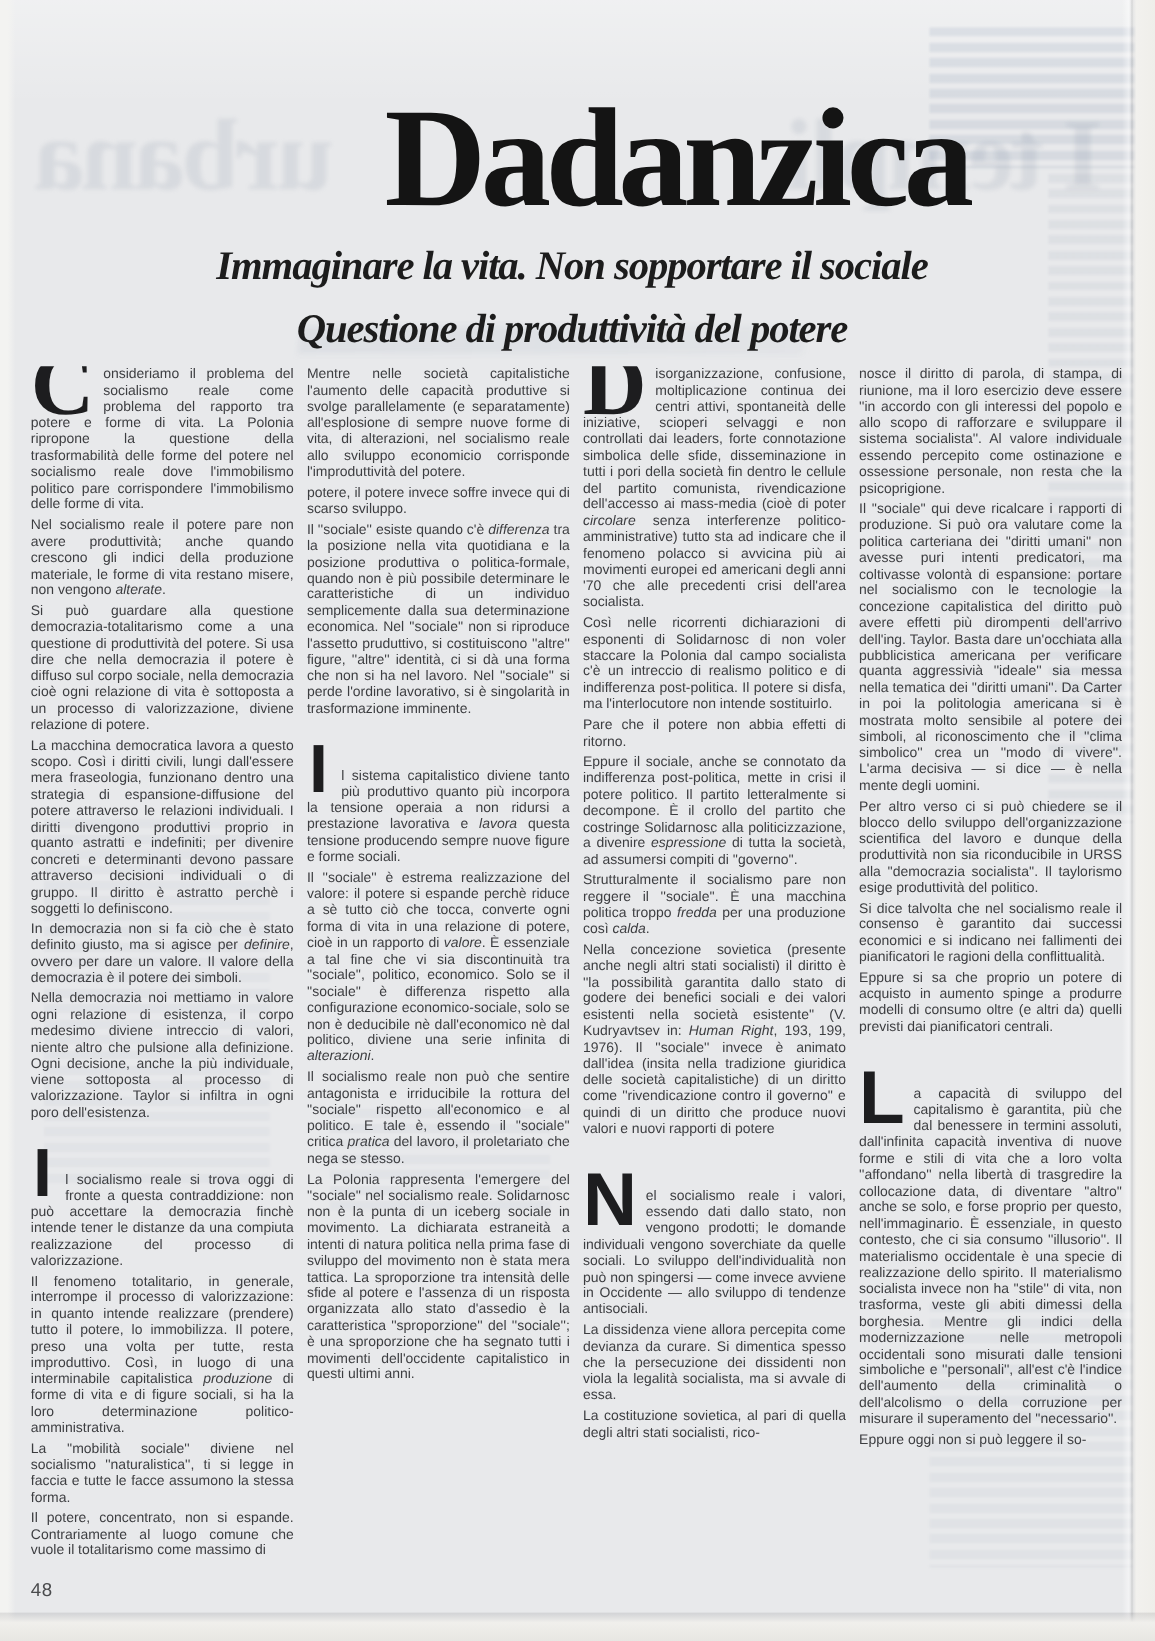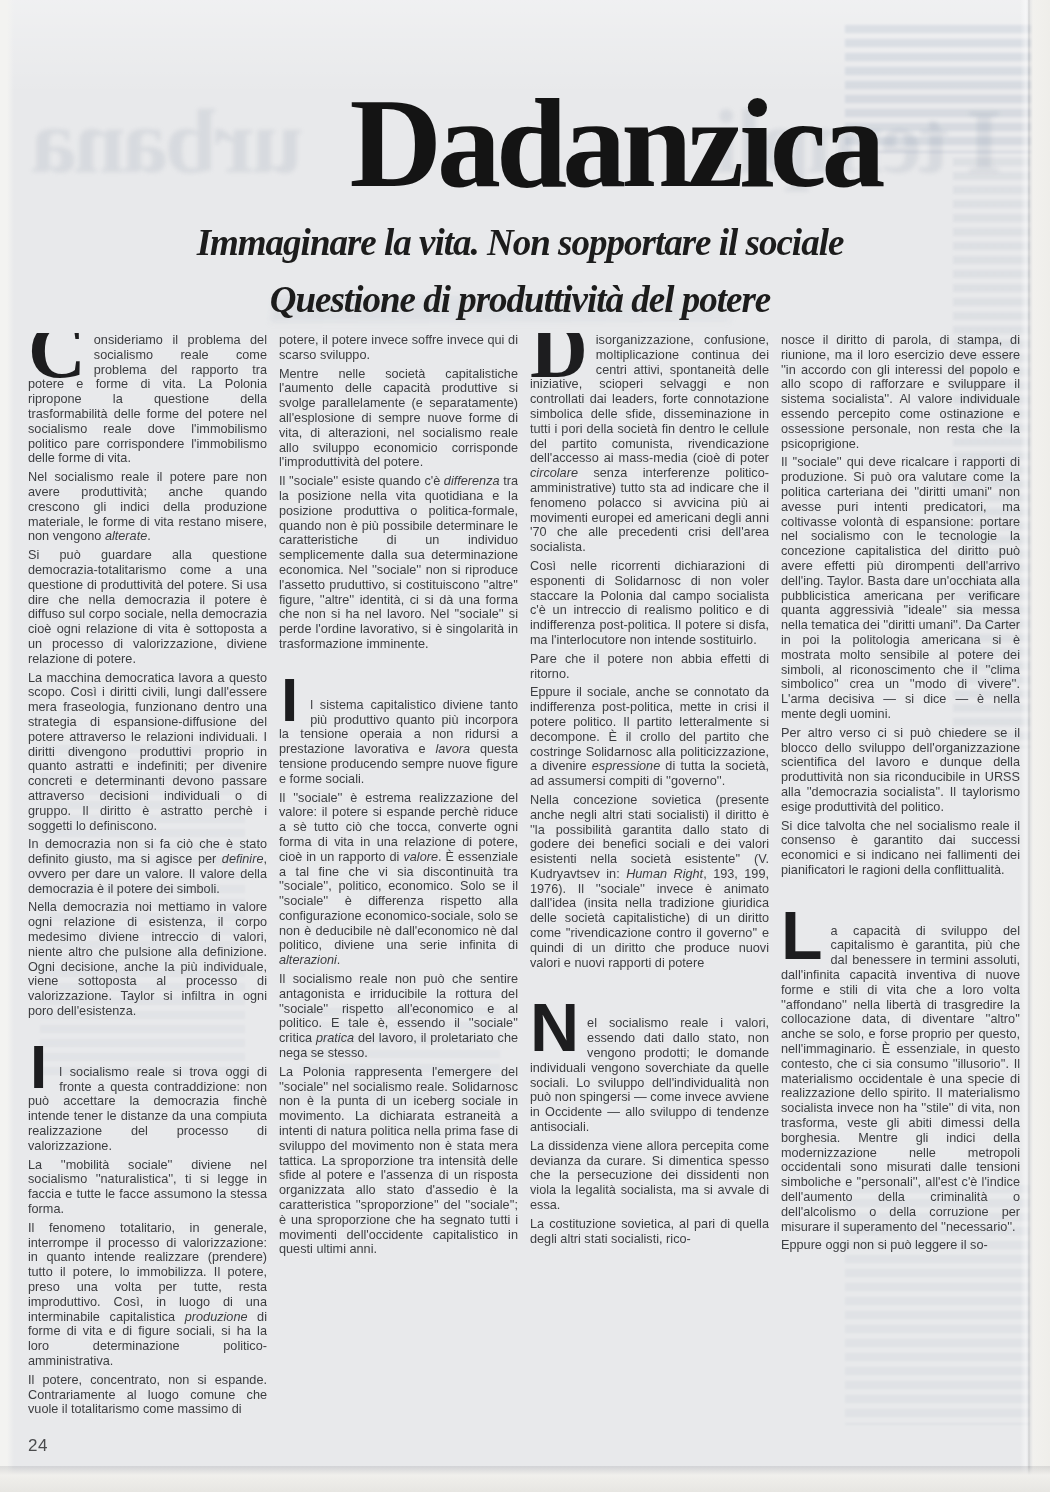--- a/index.html
+++ b/index.html
@@ -109,52 +109,54 @@
 
   <main class="cols">
     <div class="col">
         <p class="para"><span class="dropcap cap-serif">C</span>onsideriamo il problema del socialismo reale come problema del rapporto tra potere e forme di vita. La Polonia ripropone la questione della trasformabilità delle forme del potere nel socialismo reale dove l'immobilismo politico pare corrispondere l'immobilismo delle forme di vita.</p>
         <p class="para">Nel socialismo reale il potere pare non avere produttività; anche quando crescono gli indici della produzione materiale, le forme di vita restano misere, non vengono <em>alterate</em>.</p>
         <p class="para">Si può guardare alla questione democrazia-totalitarismo come a una questione di produttività del potere. Si usa dire che nella democrazia il potere è diffuso sul corpo sociale, nella democrazia cioè ogni relazione di vita è sottoposta a un processo di valorizzazione, diviene relazione di potere.</p>
         <p class="para">La macchina democratica lavora a questo scopo. Così i diritti civili, lungi dall'essere mera fraseologia, funzionano dentro una strategia di espansione-diffusione del potere attraverso le relazioni individuali. I diritti divengono produttivi proprio in quanto astratti e indefiniti; per divenire concreti e determinanti devono passare attraverso decisioni individuali o di gruppo. Il diritto è astratto perchè i soggetti lo definiscono.</p>
         <p class="para">In democrazia non si fa ciò che è stato definito giusto, ma si agisce per <em>definire</em>, ovvero per dare un valore. Il valore della democrazia è il potere dei simboli.</p>
         <p class="para">Nella democrazia noi mettiamo in valore ogni relazione di esistenza, il corpo medesimo diviene intreccio di valori, niente altro che pulsione alla definizione. Ogni decisione, anche la più individuale, viene sottoposta al processo di valorizzazione. Taylor si infiltra in ogni poro dell'esistenza.</p>
         <p class="para section-start"><span class="dropcap cap-bar">I</span>l socialismo reale si trova oggi di fronte a questa contraddizione: non può accettare la democrazia finchè intende tener le distanze da una compiuta realizzazione del processo di valorizzazione.</p>
+        <p class="para">Il fenomeno totalitario, in generale, interrompe il processo di valorizzazione: in quanto intende realizzare (prendere) tutto il potere, lo immobilizza. Il potere, preso una volta per tutte, resta improduttivo. Così, in luogo di una interminabile capitalistica <em>produzione</em> di forme di vita e di figure sociali, si ha la loro determinazione politico-amministrativa.</p>
         <p class="para">La ''mobilità sociale'' diviene nel socialismo ''naturalistica'', ti si legge in faccia e tutte le facce assumono la stessa forma.</p>
-        <p class="para">Il fenomeno totalitario, in generale, interrompe il processo di valorizzazione: in quanto intende realizzare (prendere) tutto il potere, lo immobilizza. Il potere, preso una volta per tutte, resta improduttivo. Così, in luogo di una interminabile capitalistica <em>produzione</em> di forme di vita e di figure sociali, si ha la loro determinazione politico-amministrativa.</p>
         <p class="para">Il potere, concentrato, non si espande. Contrariamente al luogo comune che vuole il totalitarismo come massimo di</p>
       </div>
     <div class="col">
+        <p class="para">Mentre nelle società capitalistiche l'aumento delle capacità produttive si svolge parallelamente (e separatamente) all'esplosione di sempre nuove forme di vita, di alterazioni, nel socialismo reale allo sviluppo economicio corrisponde l'improduttività del potere.</p>
         <p class="para">potere, il potere invece soffre invece qui di scarso sviluppo.</p>
-        <p class="para">Mentre nelle società capitalistiche l'aumento delle capacità produttive si svolge parallelamente (e separatamente) all'esplosione di sempre nuove forme di vita, di alterazioni, nel socialismo reale allo sviluppo economicio corrisponde l'improduttività del potere.</p>
         <p class="para">Il ''sociale'' esiste quando c'è <em>differenza</em> tra la posizione nella vita quotidiana e la posizione produttiva o politica-formale, quando non è più possibile determinare le caratteristiche di un individuo semplicemente dalla sua determinazione economica. Nel ''sociale'' non si riproduce l'assetto pruduttivo, si costituiscono ''altre'' figure, ''altre'' identità, ci si dà una forma che non si ha nel lavoro. Nel ''sociale'' si perde l'ordine lavorativo, si è singolarità in trasformazione imminente.</p>
         <p class="para section-start"><span class="dropcap cap-bar">I</span>l sistema capitalistico diviene tanto più produttivo quanto più incorpora la tensione operaia a non ridursi a prestazione lavorativa e <em>lavora</em> questa tensione producendo sempre nuove figure e forme sociali.</p>
         <p class="para">Il ''sociale'' è estrema realizzazione del valore: il potere si espande perchè riduce a sè tutto ciò che tocca, converte ogni forma di vita in una relazione di potere, cioè in un rapporto di <em>valore</em>. È essenziale a tal fine che vi sia discontinuità tra ''sociale'', politico, economico. Solo se il ''sociale'' è differenza rispetto alla configurazione economico-sociale, solo se non è deducibile nè dall'economico nè dal politico, diviene una serie infinita di <em>alterazioni</em>.</p>
         <p class="para">Il socialismo reale non può che sentire antagonista e irriducibile la rottura del ''sociale'' rispetto all'economico e al politico. E tale è, essendo il ''sociale'' critica <em>pratica</em> del lavoro, il proletariato che nega se stesso.</p>
         <p class="para">La Polonia rappresenta l'emergere del ''sociale'' nel socialismo reale. Solidarnosc non è la punta di un iceberg sociale in movimento. La dichiarata estraneità a intenti di natura politica nella prima fase di sviluppo del movimento non è stata mera tattica. La sproporzione tra intensità delle sfide al potere e l'assenza di un risposta organizzata allo stato d'assedio è la caratteristica ''sproporzione'' del ''sociale''; è una sproporzione che ha segnato tutti i movimenti dell'occidente capitalistico in questi ultimi anni.</p>
       </div>
     <div class="col">
         <p class="para"><span class="dropcap cap-serif">D</span>isorganizzazione, confusione, moltiplicazione continua dei centri attivi, spontaneità delle iniziative, scioperi selvaggi e non controllati dai leaders, forte connotazione simbolica delle sfide, disseminazione in tutti i pori della società fin dentro le cellule del partito comunista, rivendicazione dell'accesso ai mass-media (cioè di poter <em>circolare</em> senza interferenze politico-amministrative) tutto sta ad indicare che il fenomeno polacco si avvicina più ai movimenti europei ed americani degli anni '70 che alle precedenti crisi dell'area socialista.</p>
         <p class="para">Così nelle ricorrenti dichiarazioni di esponenti di Solidarnosc di non voler staccare la Polonia dal campo socialista c'è un intreccio di realismo politico e di indifferenza post-politica. Il potere si disfa, ma l'interlocutore non intende sostituirlo.</p>
         <p class="para">Pare che il potere non abbia effetti di ritorno.</p>
         <p class="para">Eppure il sociale, anche se connotato da indifferenza post-politica, mette in crisi il potere politico. Il partito letteralmente si decompone. È il crollo del partito che costringe Solidarnosc alla politicizzazione, a divenire <em>espressione</em> di tutta la società, ad assumersi compiti di ''governo''.</p>
+        <p class="para">Strutturalmente il socialismo pare non reggere il ''sociale''. È una macchina politica troppo <em>fredda</em> per una produzione così <em>calda</em>.</p>
         <p class="para">Nella concezione sovietica (presente anche negli altri stati socialisti) il diritto è ''la possibilità garantita dallo stato di godere dei benefici sociali e dei valori esistenti nella società esistente'' (V. Kudryavtsev in: <em>Human Right</em>, 193, 199, 1976). Il ''sociale'' invece è animato dall'idea (insita nella tradizione giuridica delle società capitalistiche) di un diritto come ''rivendicazione contro il governo'' e quindi di un diritto che produce nuovi valori e nuovi rapporti di potere</p>
         <p class="para section-start"><span class="dropcap cap-sans">N</span>el socialismo reale i valori, essendo dati dallo stato, non vengono prodotti; le domande individuali vengono soverchiate da quelle sociali. Lo sviluppo dell'individualità non può non spingersi — come invece avviene in Occidente — allo sviluppo di tendenze antisociali.</p>
         <p class="para">La dissidenza viene allora percepita come devianza da curare. Si dimentica spesso che la persecuzione dei dissidenti non viola la legalità socialista, ma si avvale di essa.</p>
         <p class="para">La costituzione sovietica, al pari di quella degli altri stati socialisti, rico-</p>
       </div>
     <div class="col">
         <p class="para">nosce il diritto di parola, di stampa, di riunione, ma il loro esercizio deve essere ''in accordo con gli interessi del popolo e allo scopo di rafforzare e sviluppare il sistema socialista''. Al valore individuale essendo percepito come ostinazione e ossessione personale, non resta che la psicoprigione.</p>
         <p class="para">Il ''sociale'' qui deve ricalcare i rapporti di produzione. Si può ora valutare come la politica carteriana dei ''diritti umani'' non avesse puri intenti predicatori, ma coltivasse volontà di espansione: portare nel socialismo con le tecnologie la concezione capitalistica del diritto può avere effetti più dirompenti dell'arrivo dell'ing. Taylor. Basta dare un'occhiata alla pubblicistica americana per verificare quanta aggressivià ''ideale'' sia messa nella tematica dei ''diritti umani''. Da Carter in poi la politologia americana si è mostrata molto sensibile al potere dei simboli, al riconoscimento che il ''clima simbolico'' crea un ''modo di vivere''. L'arma decisiva — si dice — è nella mente degli uomini.</p>
         <p class="para">Per altro verso ci si può chiedere se il blocco dello sviluppo dell'organizzazione scientifica del lavoro e dunque della produttività non sia riconducibile in URSS alla ''democrazia socialista''. Il taylorismo esige produttività del politico.</p>
         <p class="para">Si dice talvolta che nel socialismo reale il consenso è garantito dai successi economici e si indicano nei fallimenti dei pianificatori le ragioni della conflittualità.</p>
+        <p class="para">Eppure si sa che proprio un potere di acquisto in aumento spinge a produrre modelli di consumo oltre (e altri da) quelli previsti dai pianificatori centrali.</p>
         <p class="para section-start"><span class="dropcap cap-sans">L</span>a capacità di sviluppo del capitalismo è garantita, più che dal benessere in termini assoluti, dall'infinita capacità inventiva di nuove forme e stili di vita che a loro volta ''affondano'' nella libertà di trasgredire la collocazione data, di diventare ''altro'' anche se solo, e forse proprio per questo, nell'immaginario. È essenziale, in questo contesto, che ci sia consumo ''illusorio''. Il materialismo occidentale è una specie di realizzazione dello spirito. Il materialismo socialista invece non ha ''stile'' di vita, non trasforma, veste gli abiti dimessi della borghesia. Mentre gli indici della modernizzazione nelle metropoli occidentali sono misurati dalle tensioni simboliche e ''personali'', all'est c'è l'indice dell'aumento della criminalità o dell'alcolismo o della corruzione per misurare il superamento del ''necessario''.</p>
         <p class="para">Eppure oggi non si può leggere il so-</p>
       </div>
   </main>
 
-  <div class="pagenum">24</div>
+  <div class="pagenum">48</div>
 
   <div class="left-edge"></div>
   <div class="right-crease"></div>
   <div class="right-edge"></div>
   <div class="bottom-edge"></div>
 </div>
 
 </body></html>

